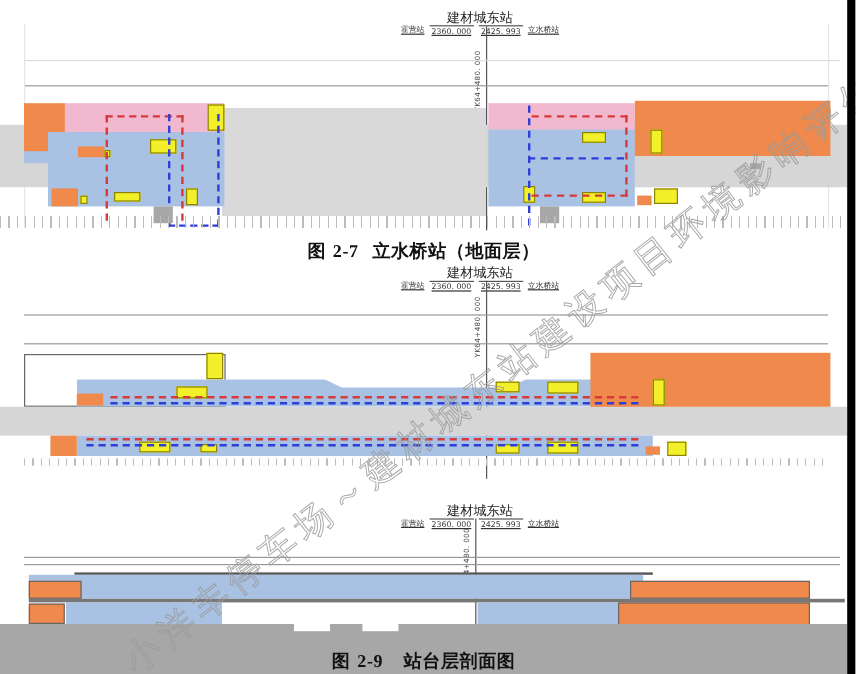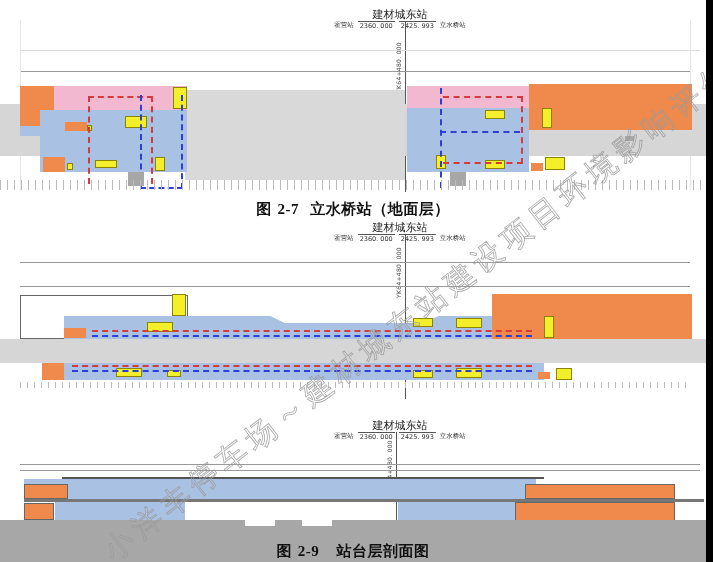--- a/index.html
+++ b/index.html
@@ -8,21 +8,21 @@
   .page { position: absolute; left: 0; top: 0; width: 713px; height: 562px; background: #fff; }
   .right-bar { position: absolute; left: 706px; top: 0; width: 7px; height: 562px; background: #000; }
 
   .figure { position: absolute; left: 0; width: 706px; }
   .fig-caption { position: absolute; left: 0; width: 706px; text-align: center;
     font-family: "DejaVu Serif", serif; font-weight: bold; font-size: 15px; color: #111; letter-spacing: 0.5px; }
   .fig-caption .num { font-family: "Liberation Serif", serif; font-weight: bold; }
 
   .station-hdr { position: absolute; width: 200px; text-align: center; }
   .station-name { font-family: "DejaVu Sans", sans-serif; font-size: 11px; color: #222; line-height: 12px; }
-  .station-row { font-size: 6.5px; color: #333; display: flex; justify-content: center; gap: 4px; line-height: 8px; }
+  .station-row { font-size: 6.5px; color: #333; display: flex; justify-content: center; gap: 4px; line-height: 8px; text-decoration: underline; }
   .station-row .mil { border-top: 1px solid #555; padding: 0 2px; }
   .mileage-v { position: absolute; font-size: 6px; color: #444; writing-mode: vertical-rl; transform: rotate(180deg); letter-spacing: 0.3px; }
   .axis-line { position: absolute; width: 1px; background: #555; }
   .grid-line-h { position: absolute; height: 1px; background: #ddd; }
   .grid-line-v { position: absolute; width: 1px; background: #e6e6e6; }
   .dim-line { position: absolute; height: 1px; background: #999; }
   .tick-row { position: absolute; height: 10px; background:
       repeating-linear-gradient(90deg, #bbb 0 1px, transparent 1px 7px); }
 
   .blk { position: absolute; }

